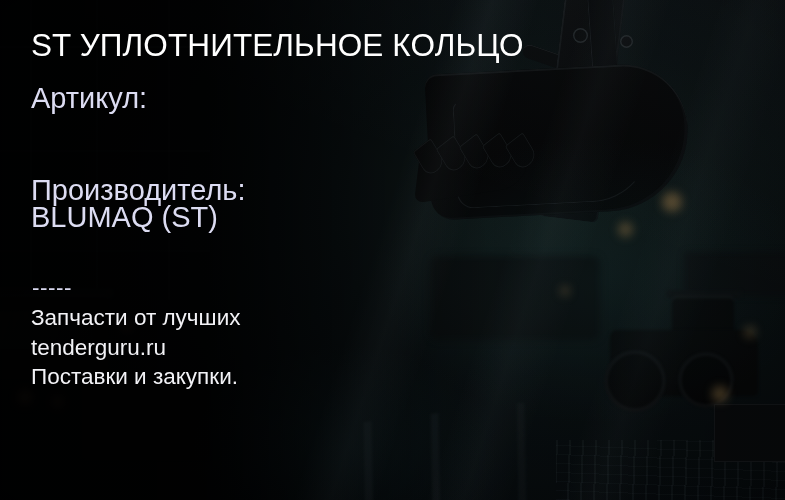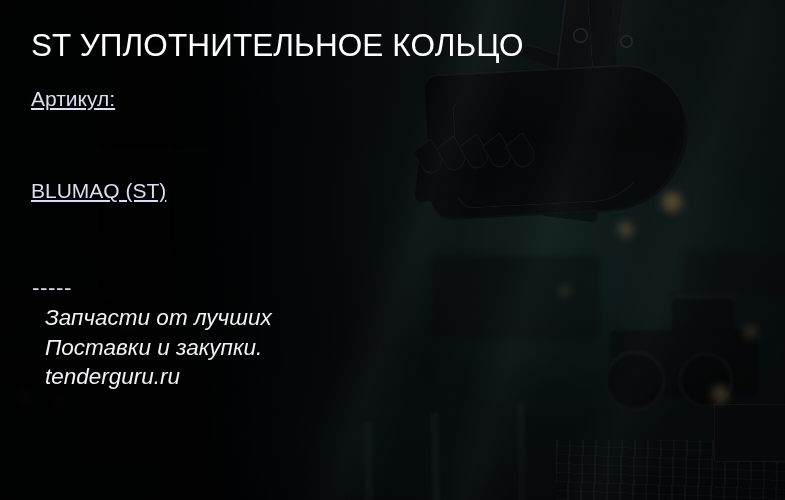--- a/index.html
+++ b/index.html
@@ -214,38 +214,37 @@
     line-height:36px;
     color:#ffffff;
     white-space:nowrap;
     letter-spacing:.1px;
   }
 
   .field { position:absolute; left:0; }
   .field .lbl,
   .field .val {
     display:block;
-    font-size:21px;
+    font-size:29px;
     line-height:27px;
     color:#dcdcf2;
     white-space:nowrap;
-    text-decoration:underline;
   }
 
   .f-article { top:85px; }
   .f-maker   { top:177px; }
 
   .rule {
     position:absolute; left:1px; top:277px;
     font-size:22.5px; line-height:22px;
     color:#d8d8ee;
     letter-spacing:.5px;
   }
 
-  .footer { position:absolute; left:14px; top:303px;font-style:italic; }
+  .footer { position:absolute; left:0; top:303px; }
   .footer .fline {
     display:block;
     font-size:22.5px;
     line-height:29.5px;
     color:#f2f2f6;
     white-space:nowrap;
   }
 </style>
 </head>
 <body>
@@ -307,25 +306,26 @@
 
   <div id="content">
 
     <div class="title">ST УПЛОТНИТЕЛЬНОЕ КОЛЬЦО</div>
 
     <div class="field f-article">
       <span class="lbl">Артикул:</span>
     </div>
 
     <div class="field f-maker">
+      <span class="lbl">Производитель:</span>
       <span class="val">BLUMAQ (ST)</span>
     </div>
 
     <div class="rule">-----</div>
 
     <div class="footer">
       <span class="fline">Запчасти от лучших</span>
+      <span class="fline">tenderguru.ru</span>
       <span class="fline">Поставки и закупки.</span>
-      <span class="fline">tenderguru.ru</span>
     </div>
 
   </div>
 </div>
 
 </body></html>

